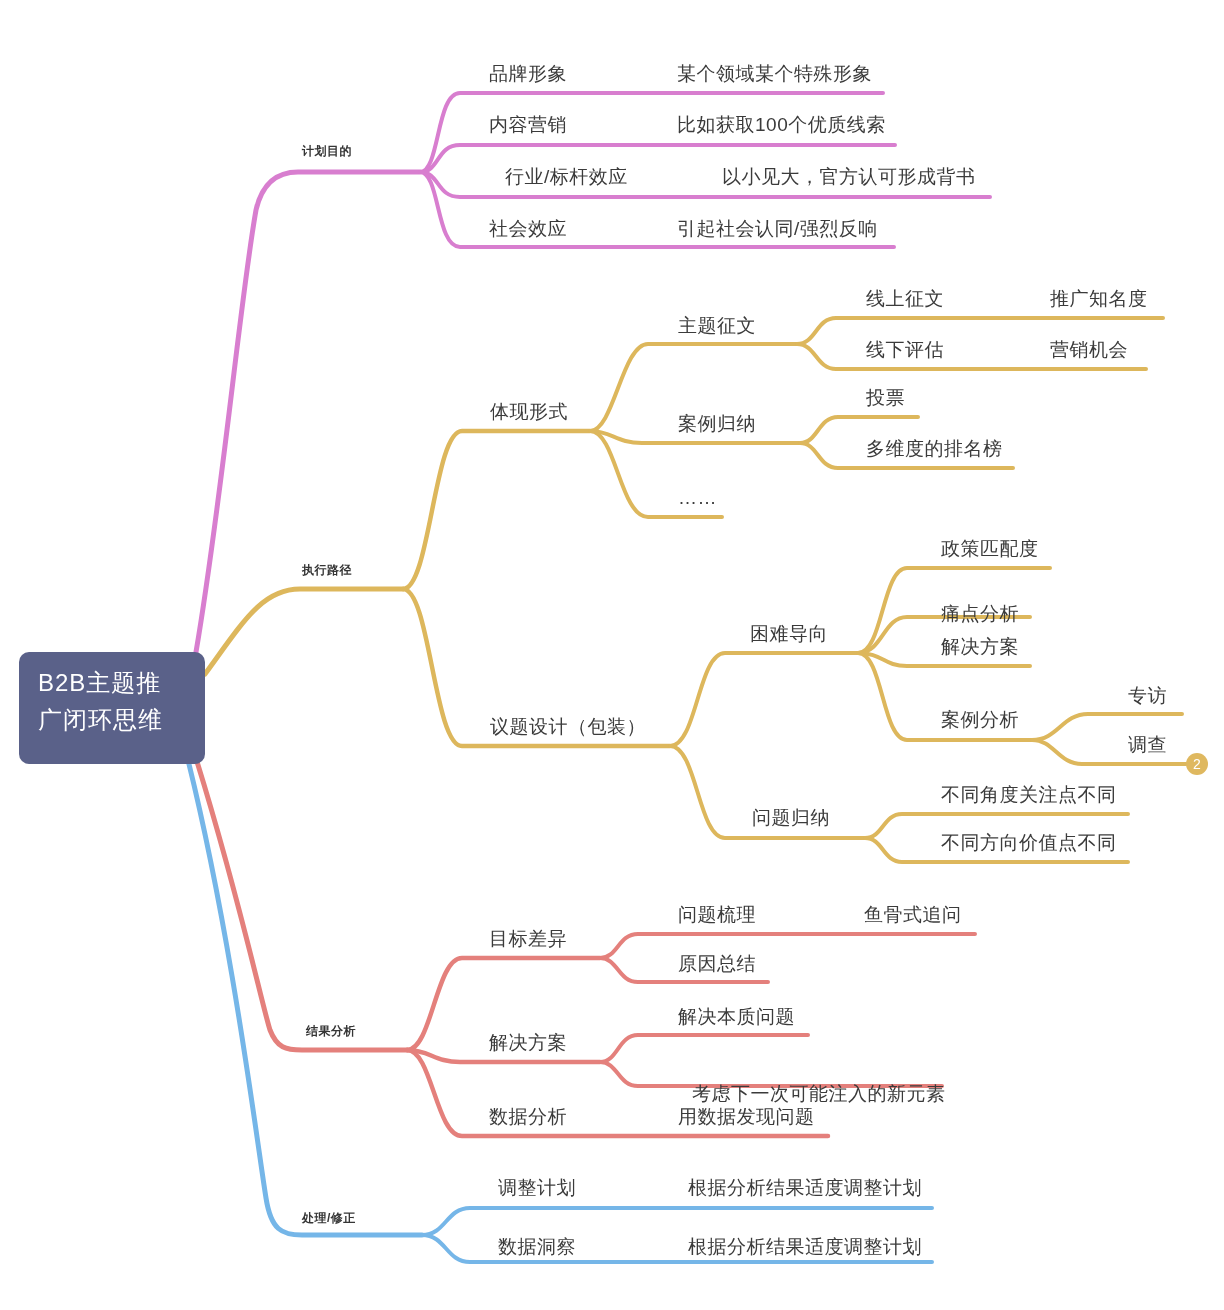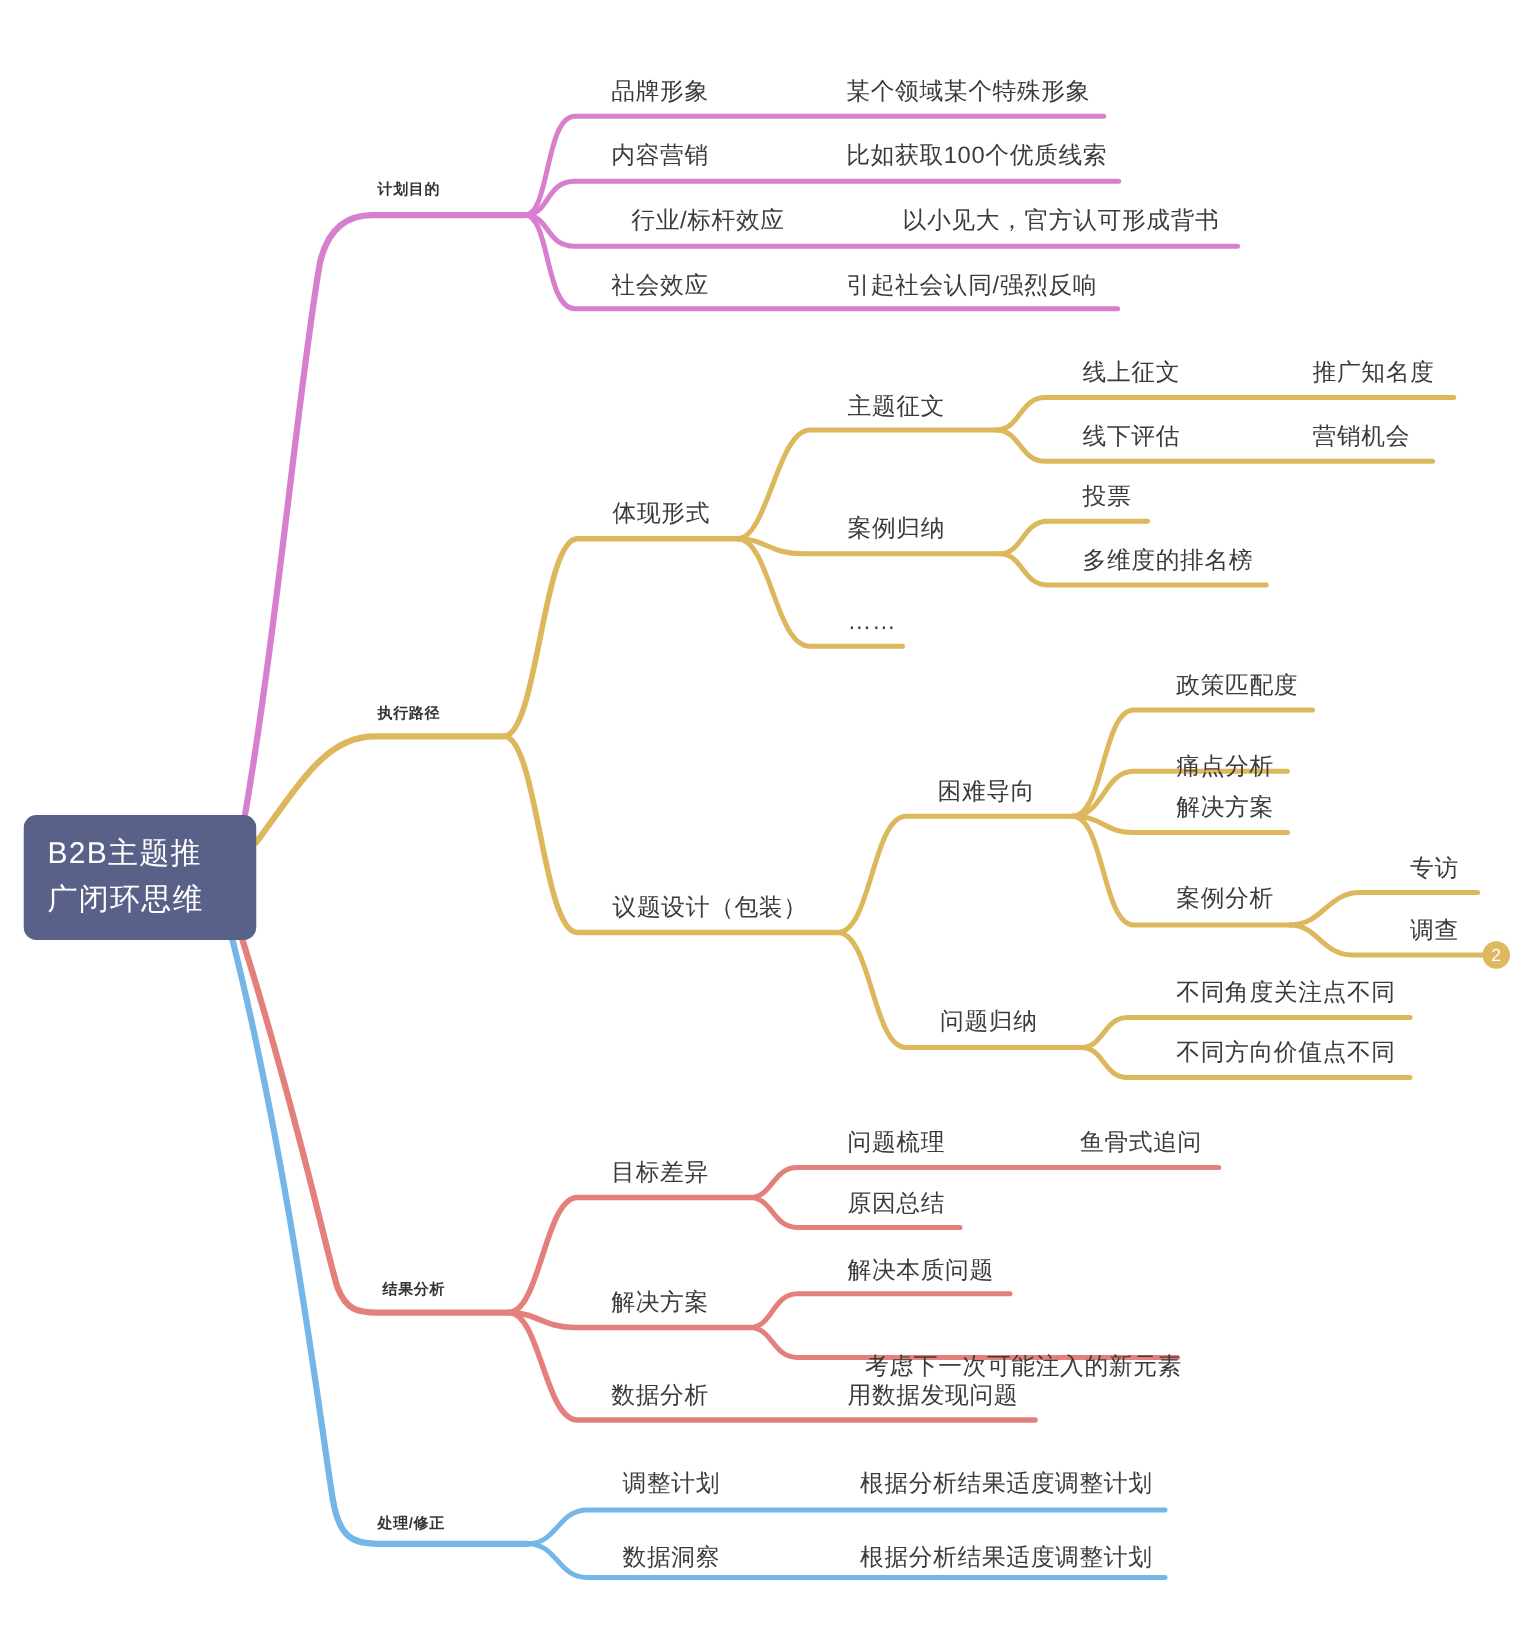--- a/index.html
+++ b/index.html
@@ -16,21 +16,21 @@
     white-space:nowrap;
     font-size:19px;
     line-height:22px;
     color:#3b3b3b;
     letter-spacing:0.5px;
   }
   .h{font-weight:bold;font-size:12px;color:#353535;}
   .root-node{
     position:absolute;
     left:19px;top:652px;
-    width:186px;height:100px;
+    width:186px;height:112px;
     box-sizing:border-box;
     background:#5A6189;
     border-radius:10px;
     color:#ffffff;
     font-size:24px;
     line-height:37px;
     padding:12px 0 0 19px;
     letter-spacing:1px;
   }
   .badge{

